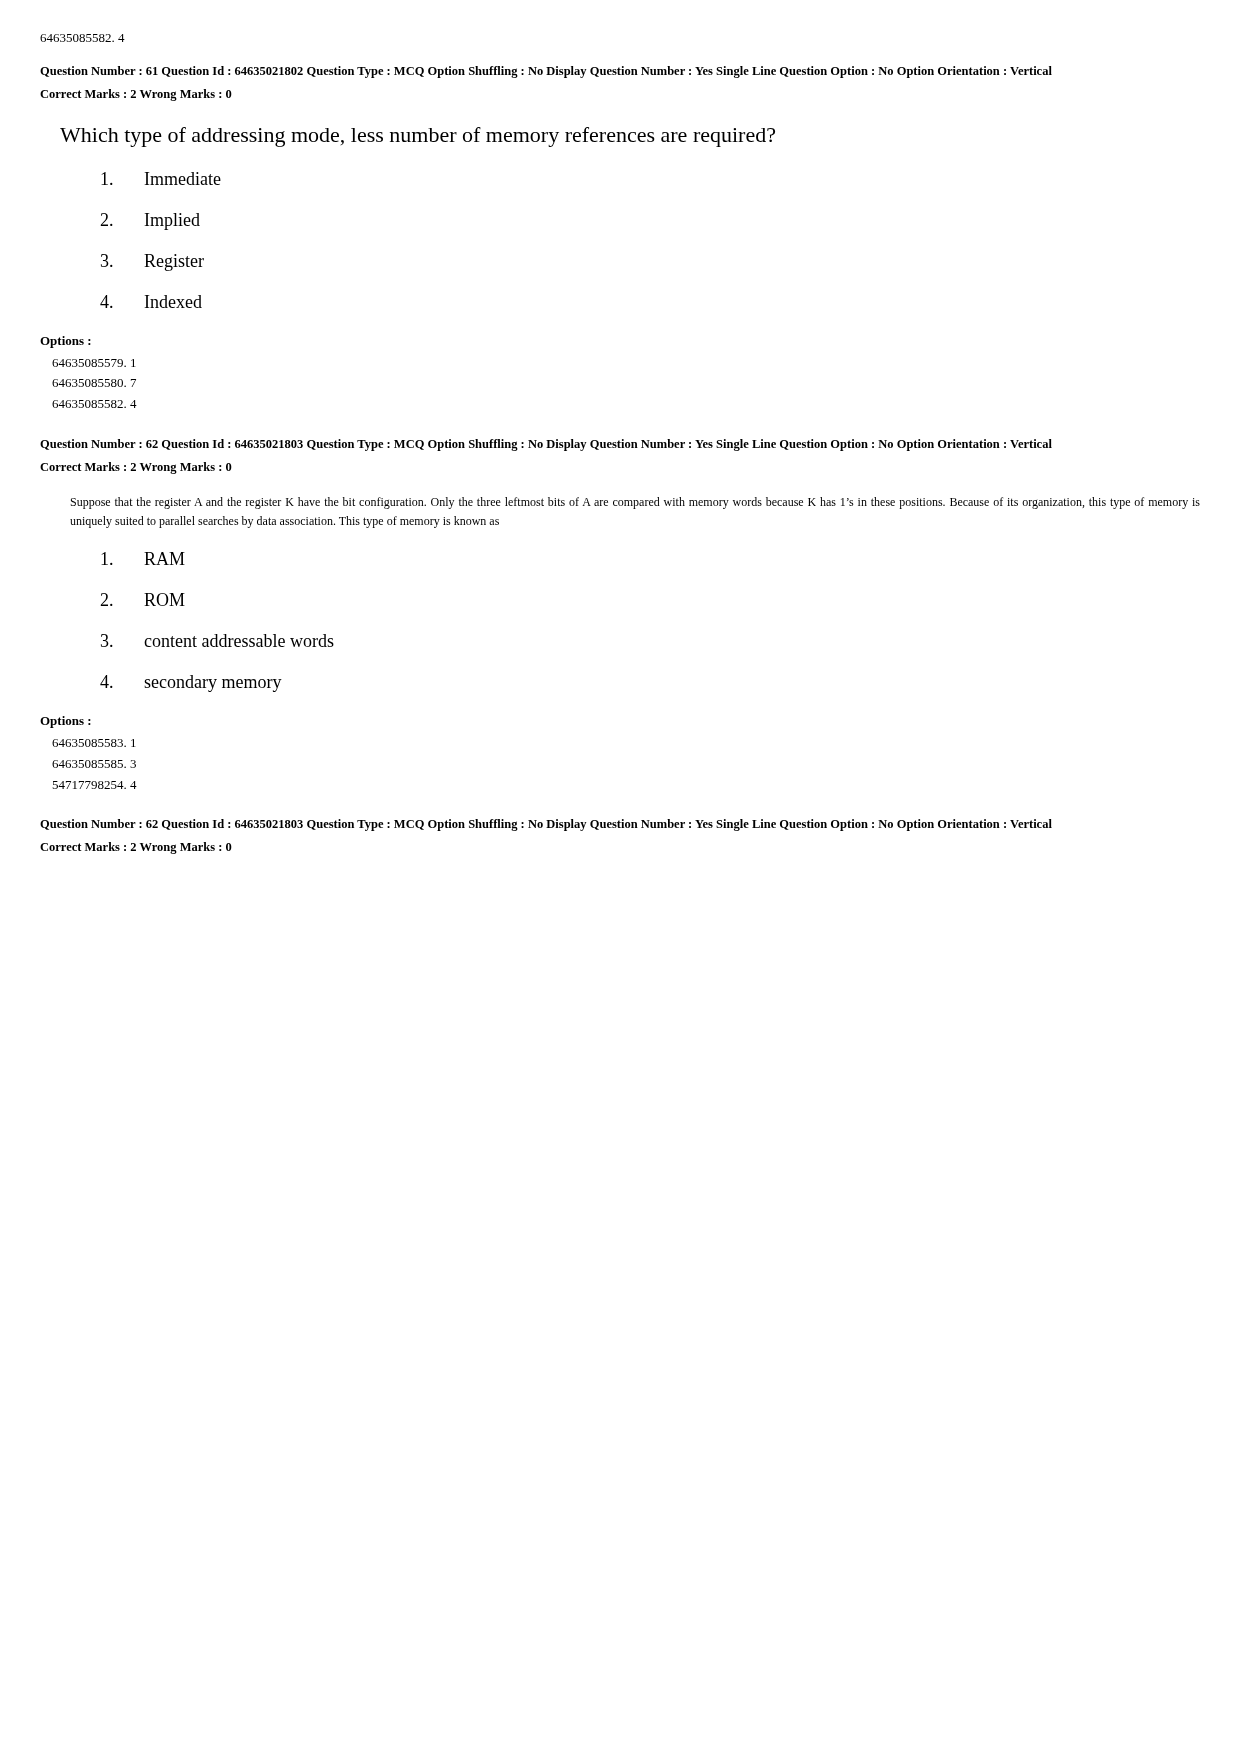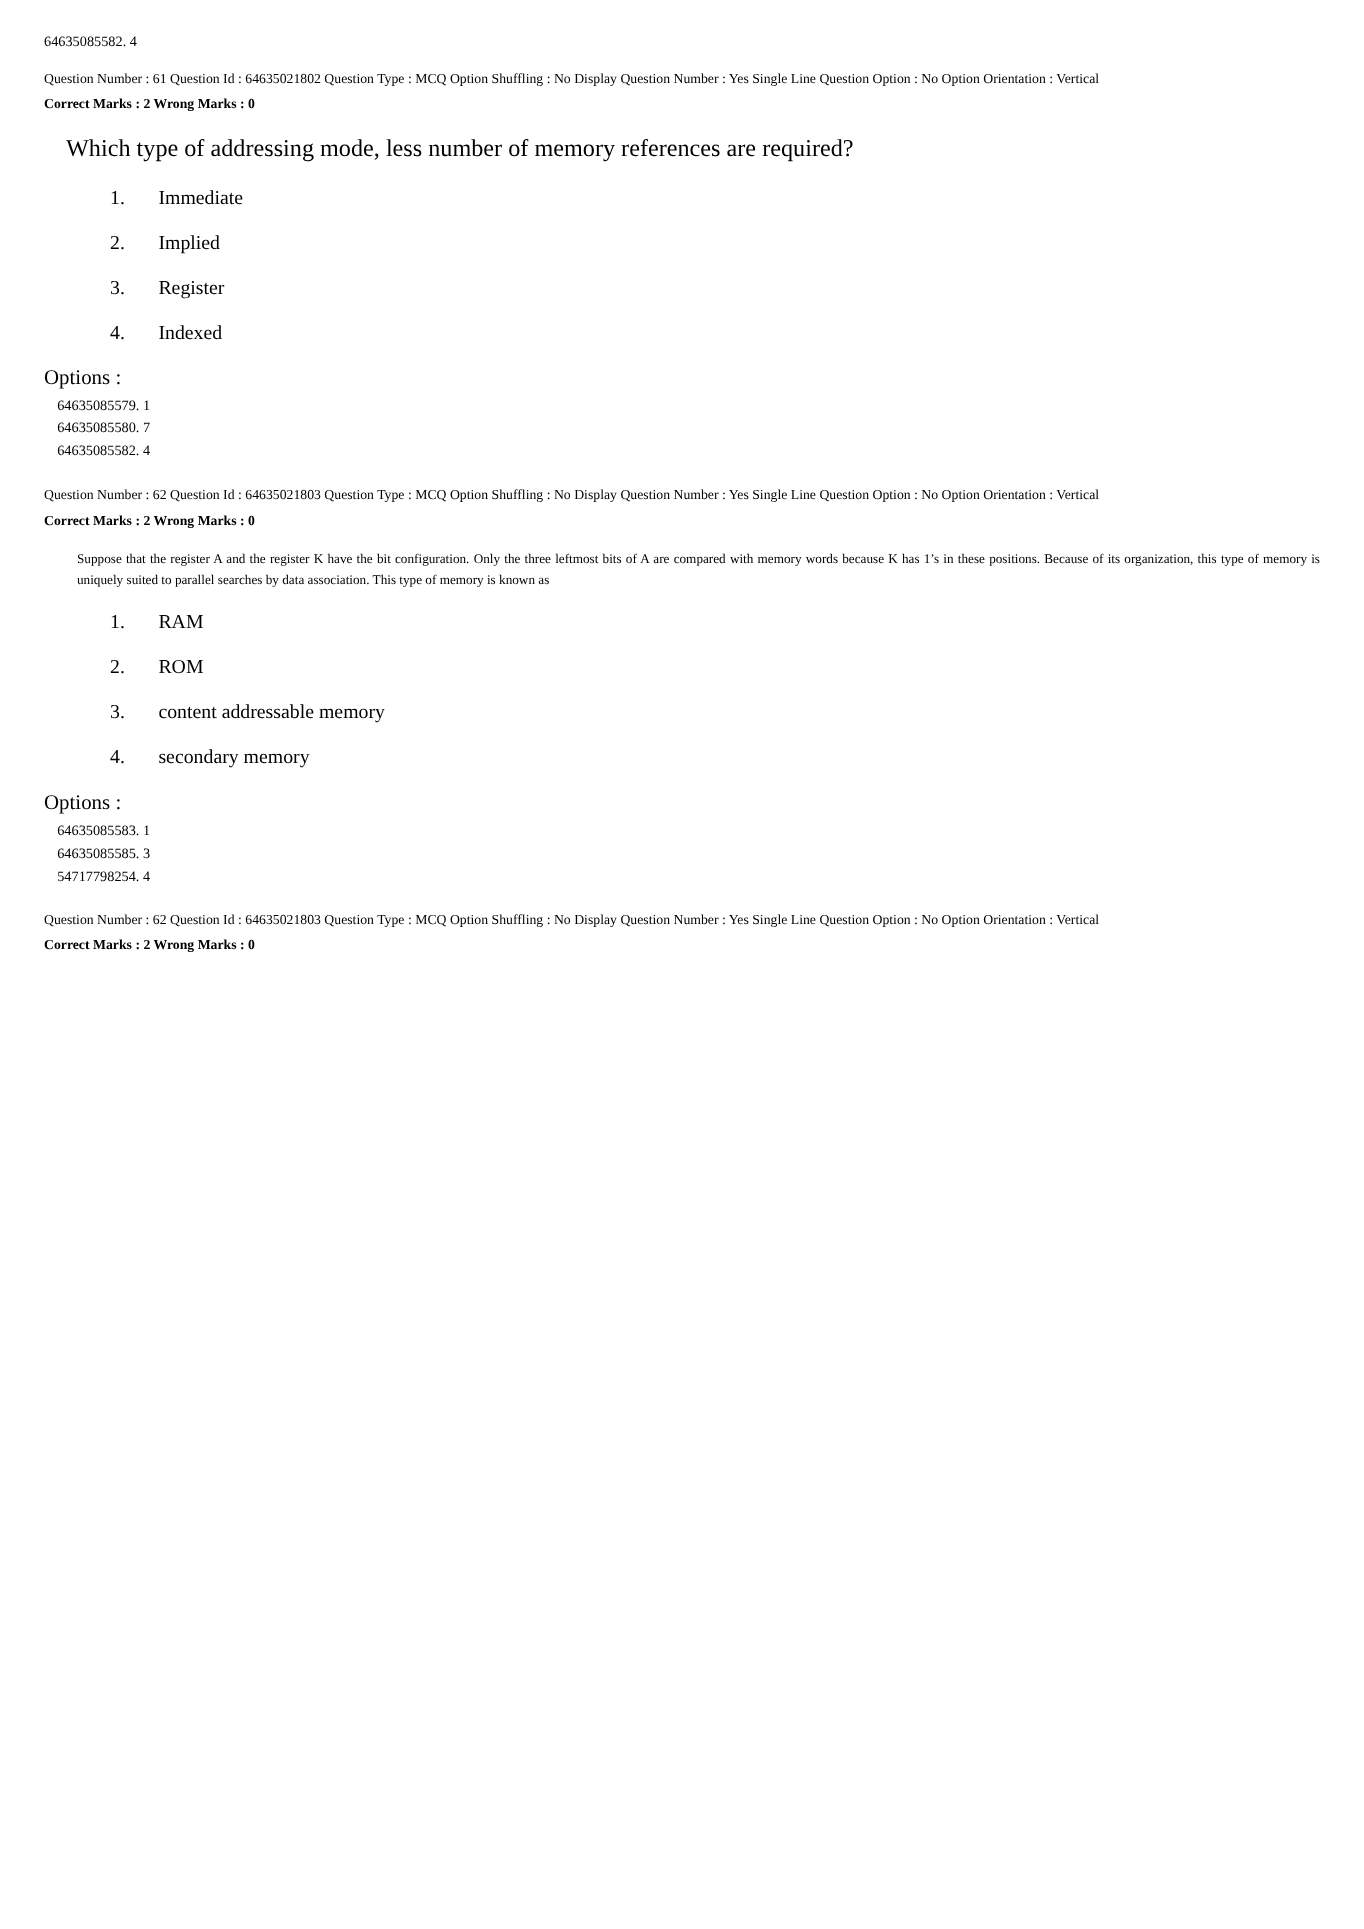--- a/index.html
+++ b/index.html
@@ -15,21 +15,21 @@
       width: 1240px;
       min-height: 1754px;
       padding: 30px 40px;
     }
     .top-id {
       font-size: 13px;
       margin-bottom: 16px;
     }
     .question-meta {
       font-size: 12.5px;
-      font-weight: normal;
+      font-weight: bold;
       line-height: 1.5;
       margin-bottom: 6px;
     }
     .marks-line {
       font-size: 12.5px;
       font-weight: bold;
       margin-bottom: 18px;
     }
     .question-text {
       font-size: 22px;
@@ -60,22 +60,22 @@
       font-size: 18px;
     }
     .options-list li .opt-text {
       font-size: 18px;
     }
     .options-section {
       margin-top: 14px;
       margin-bottom: 20px;
     }
     .options-label {
-      font-size: 19px;
-      font-weight: normal;
+      font-size: 13px;
+      font-weight: bold;
       margin-bottom: 4px;
     }
     .option-id-line {
       font-size: 13px;
       line-height: 1.6;
       margin-left: 12px;
     }
   </style>
 </head>
 <body>
@@ -122,21 +122,21 @@
   <li>
     <span class="opt-num">1.</span>
     <span class="opt-text">RAM</span>
   </li>
   <li>
     <span class="opt-num">2.</span>
     <span class="opt-text">ROM</span>
   </li>
   <li>
     <span class="opt-num">3.</span>
-    <span class="opt-text">content addressable memory</span>
+    <span class="opt-text">content addressable words</span>
   </li>
   <li>
     <span class="opt-num">4.</span>
     <span class="opt-text">secondary memory</span>
   </li>
 </ul>
 
 <div class="options-section">
   <div class="options-label">Options :</div>
   <div class="option-id-line">64635085583. 1</div>

